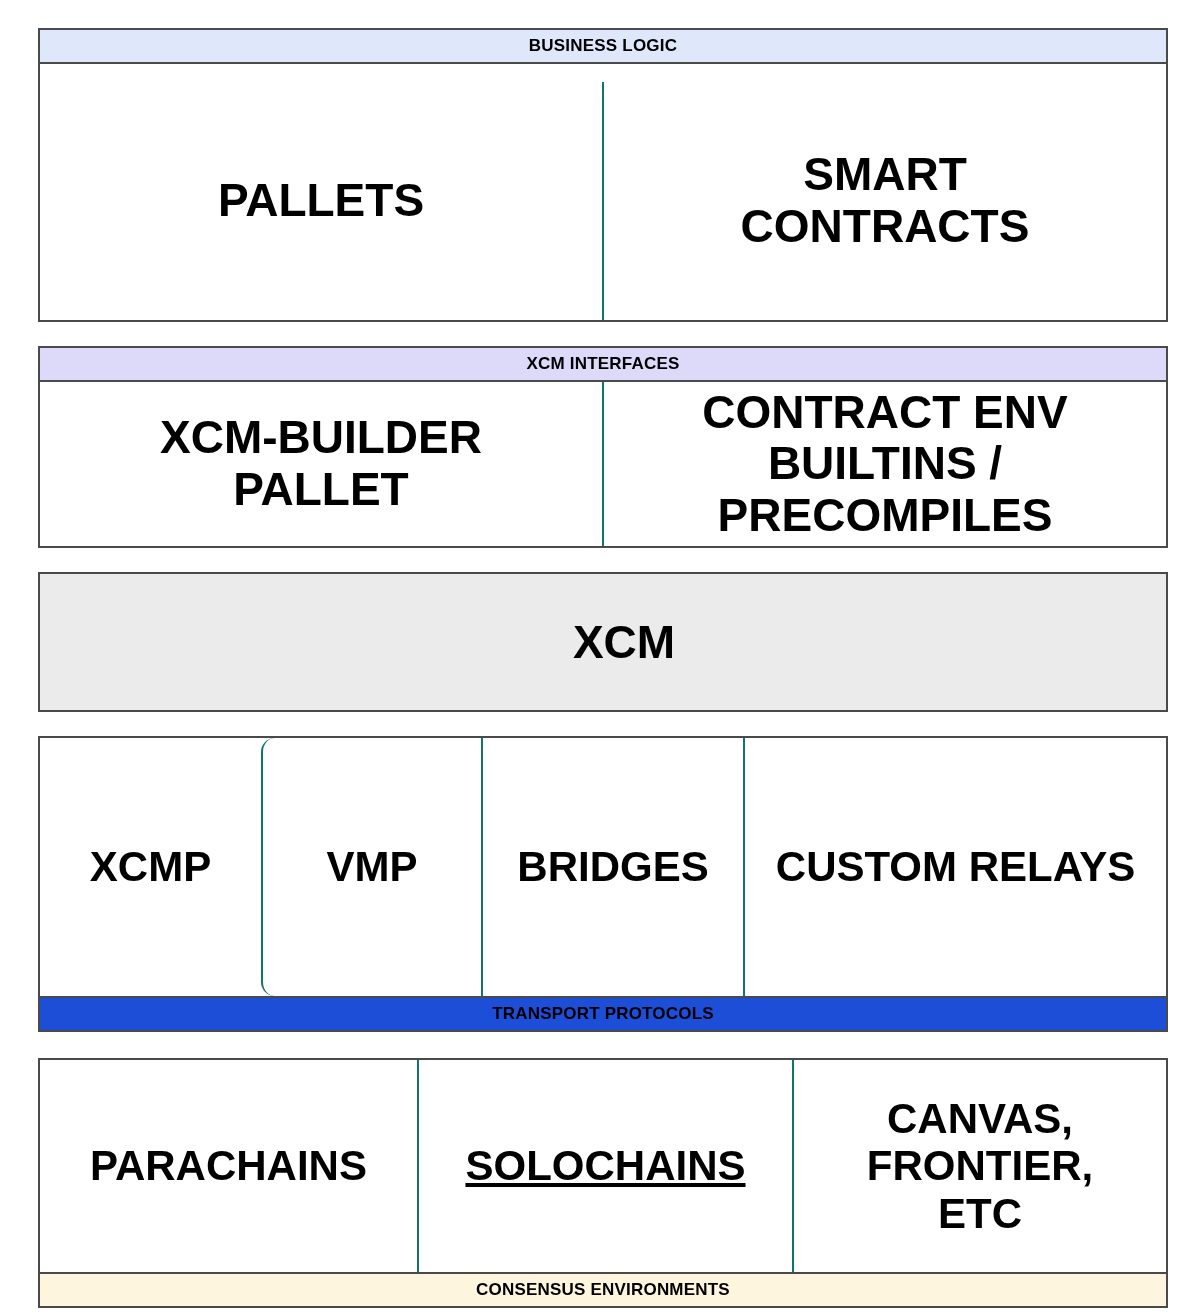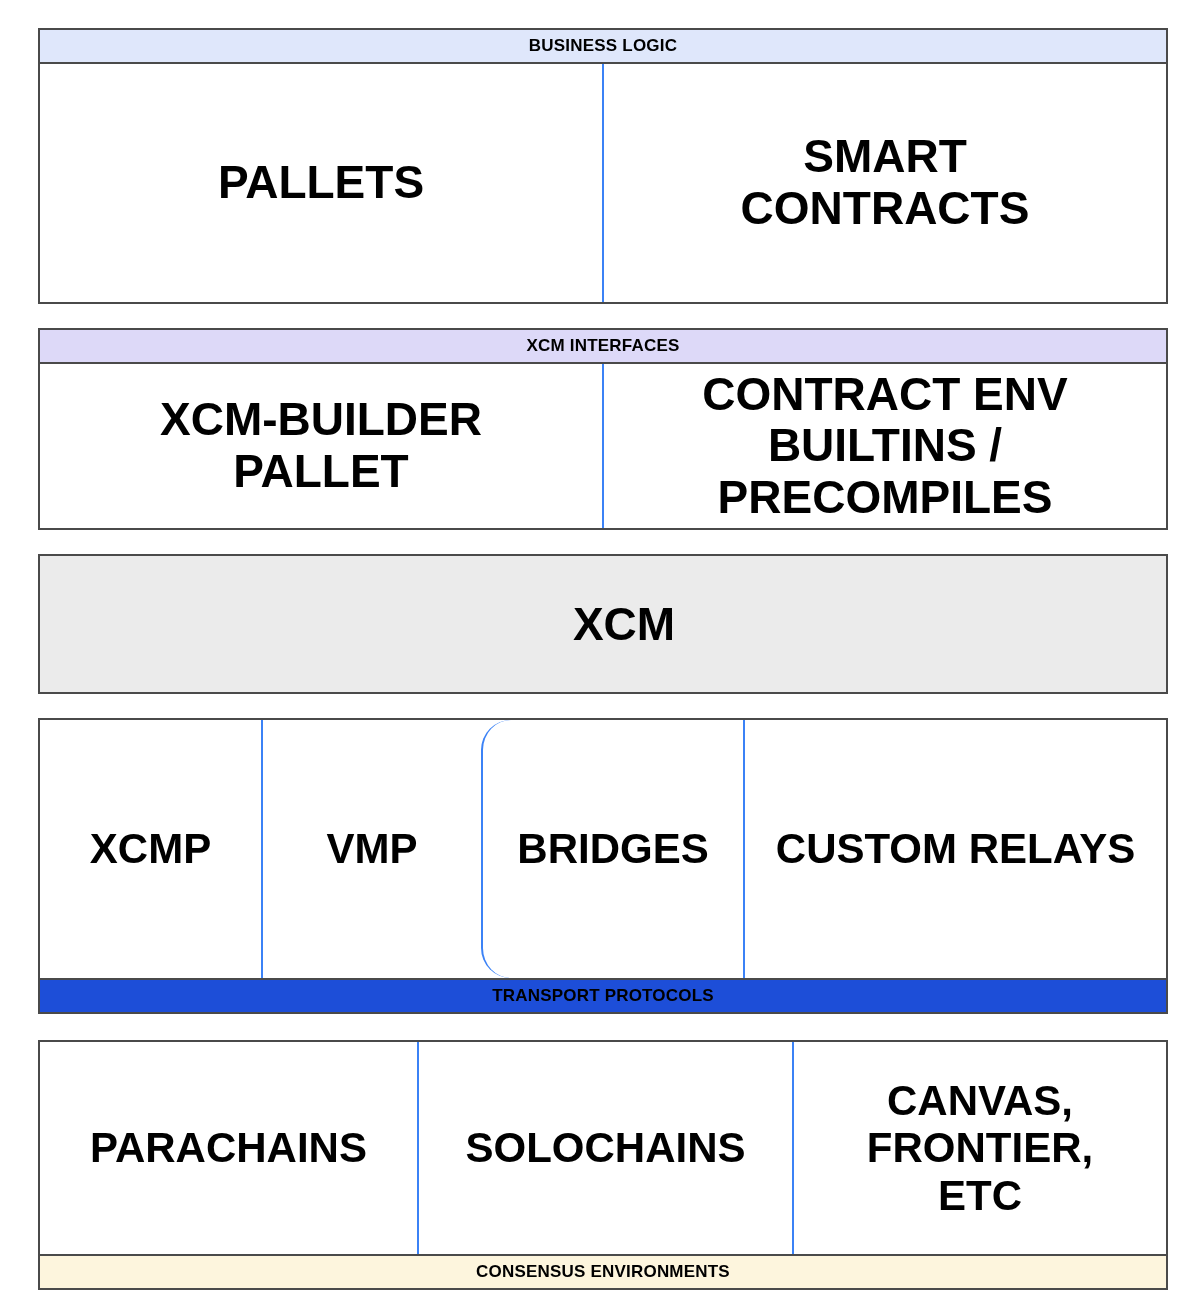--- a/index.html
+++ b/index.html
@@ -59,27 +59,27 @@
     align-items: center;
     justify-content: center;
     text-align: center;
     font-weight: bold;
     font-size: 46px;
     line-height: 1.12;
     padding: 6px 10px;
     color: #000000;
   }
   .cell + .cell {
-    border-left: 2px solid #3b82f6;
+    border-left: 2px solid #0f766e;
   }
 
   
   #business-logic { margin-bottom: 24px; }
   #business-logic .banner { background: #dfe7fb; }
-  #business-logic .cells { height: 238px; }
+  #business-logic .cells { height: 238px; margin-top: 18px; }
   #business-logic .cell { flex: 1 1 0; }
 
   
   #xcm-interfaces { margin-bottom: 24px; }
   #xcm-interfaces .banner { background: #ddd9f8; }
   #xcm-interfaces .cells { height: 164px; }
   #xcm-interfaces .cell { flex: 1 1 0; }
 
   
   #xcm-band {
@@ -96,30 +96,30 @@
     font-weight: bold;
     line-height: 1;
   }
 
   
   #transport { margin-bottom: 26px; }
   #transport .cells { height: 258px; }
   #transport .banner { background: #1d4ed8; }
   #transport .cell { font-size: 42px; }
   #transport .cell.c0 { flex: 0 0 221px; }
-  #transport .cell.c1 { flex: 0 0 220px; }
-  #transport .cell.c2 { flex: 0 0 262px; border-radius: 30px; }
+  #transport .cell.c1 { flex: 0 0 220px; border-radius: 14px; }
+  #transport .cell.c2 { flex: 0 0 262px; }
   #transport .cell.c3 { flex: 1 1 auto; }
 
   
   #consensus .cells { height: 212px; }
   #consensus .banner { background: #fdf5dd; }
   #consensus .cell { font-size: 42px; }
   #consensus .cell.c0 { flex: 0 0 377px; border-radius: 14px; }
-  #consensus .cell.c1 { flex: 0 0 375px; }
+  #consensus .cell.c1 { flex: 0 0 375px; text-decoration: underline; }
   #consensus .cell.c2 { flex: 1 1 auto; }
 </style>
 </head>
 <body>
 
 <div id="stack">
 
   <section class="block" id="business-logic">
     <div class="banner banner-top">BUSINESS LOGIC</div>
     <div class="cells">

